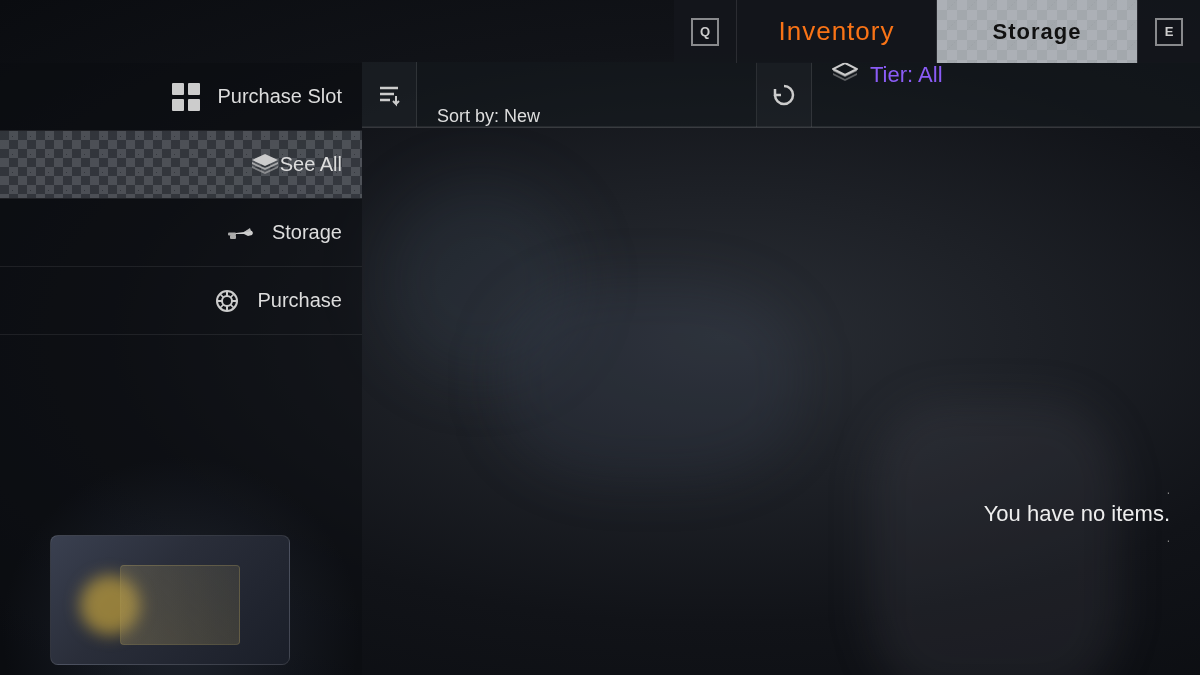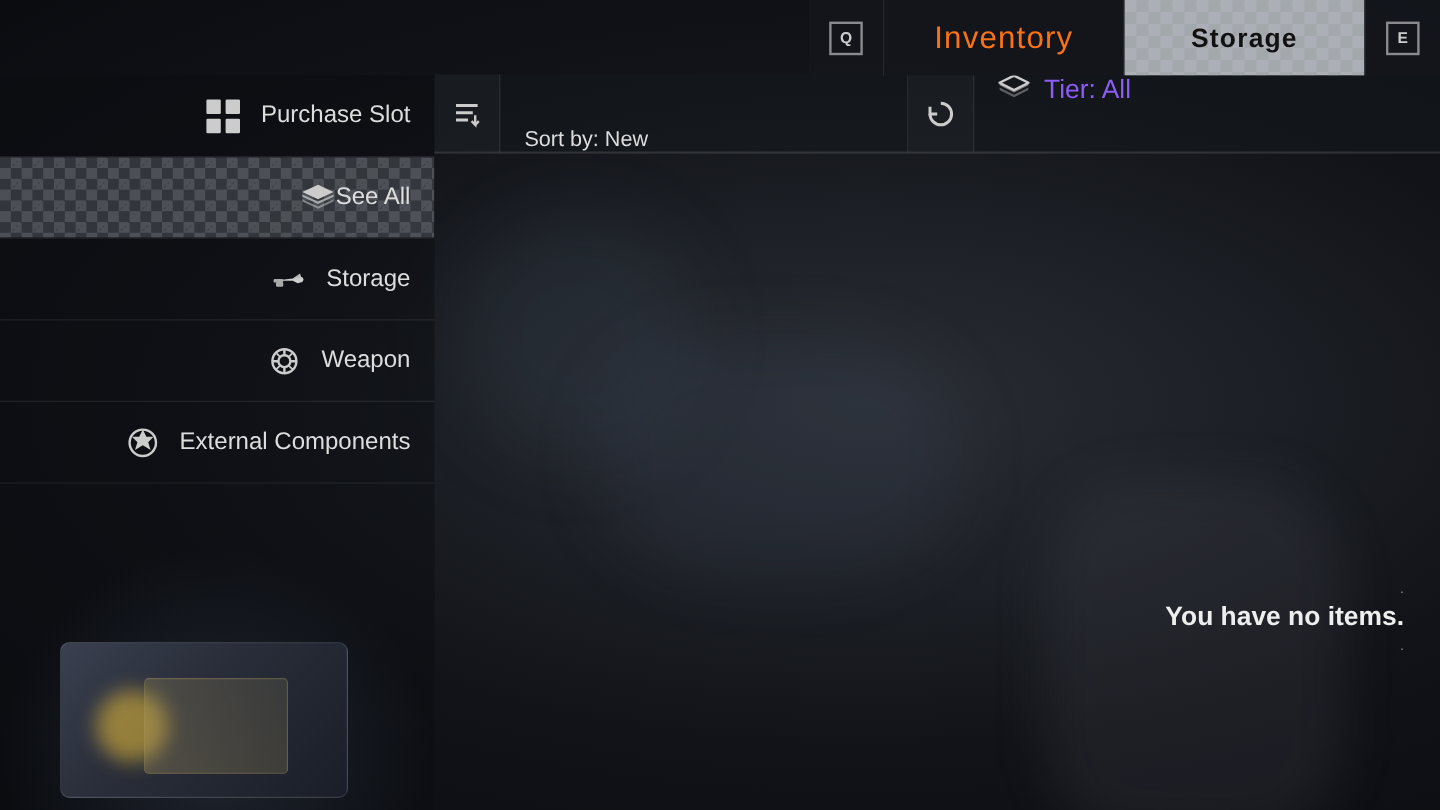--- a/index.html
+++ b/index.html
@@ -291,21 +291,21 @@
       color: #fff;
     }
 
     .empty-state .dot {
       font-size: 12px;
       color: #888;
     }
 
     .empty-state .message {
       font-size: 22px;
-      font-weight: 700;
+      font-weight: 400;
       color: #eee;
       margin: 4px 0;
     }
 
     
     .bottom-item {
       position: absolute;
       bottom: 0;
       left: 0;
       width: 362px;
@@ -435,30 +435,23 @@
       <circle cx="15" cy="15" r="5" fill="none" stroke="#ccc" stroke-width="2"></circle>
       <line x1="15" y1="5" x2="15" y2="10" stroke="#ccc" stroke-width="2"></line>
       <line x1="15" y1="20" x2="15" y2="25" stroke="#ccc" stroke-width="2"></line>
       <line x1="5" y1="15" x2="10" y2="15" stroke="#ccc" stroke-width="2"></line>
       <line x1="20" y1="15" x2="25" y2="15" stroke="#ccc" stroke-width="2"></line>
       <line x1="7.9" y1="7.9" x2="11.4" y2="11.4" stroke="#ccc" stroke-width="1.5"></line>
       <line x1="18.6" y1="18.6" x2="22.1" y2="22.1" stroke="#ccc" stroke-width="1.5"></line>
       <line x1="22.1" y1="7.9" x2="18.6" y2="11.4" stroke="#ccc" stroke-width="1.5"></line>
       <line x1="11.4" y1="18.6" x2="7.9" y2="22.1" stroke="#ccc" stroke-width="1.5"></line>
     </svg>
-    <span>Weapon</span>
-  </div>
-
-  <div class="sidebar-item">
-    <svg class="icon-svg" viewBox="0 0 30 30">
-      <circle cx="15" cy="15" r="11" fill="none" stroke="#ccc" stroke-width="2"></circle>
-      <path d="M15,4 L18,10 L24,10 L19.5,14.5 L21.5,21 L15,17 L8.5,21 L10.5,14.5 L6,10 L12,10 Z" fill="#ccc"></path>
-    </svg>
-    <span>External Components</span>
-  </div>
+    <span>Purchase</span>
+  </div>
+
 </div>
 
 <div class="main-content">
 
   <div class="toolbar">
     <div class="toolbar-sort-icon">
       <svg width="26" height="26" viewBox="0 0 26 26" fill="none">
         <line x1="4" y1="6" x2="22" y2="6" stroke="#ccc" stroke-width="2.5"></line>
         <line x1="4" y1="12" x2="18" y2="12" stroke="#ccc" stroke-width="2.5"></line>
         <line x1="4" y1="18" x2="14" y2="18" stroke="#ccc" stroke-width="2.5"></line>

